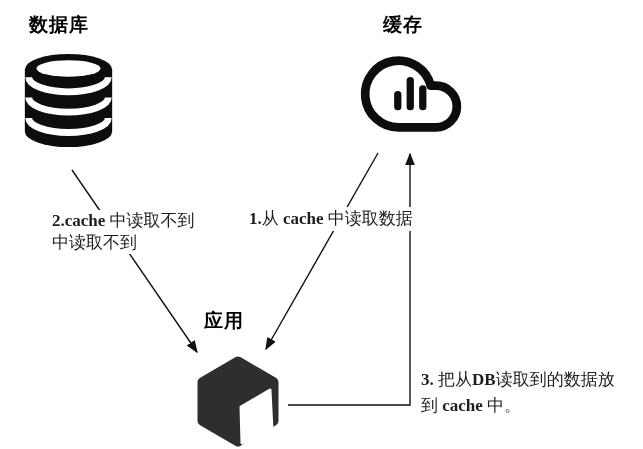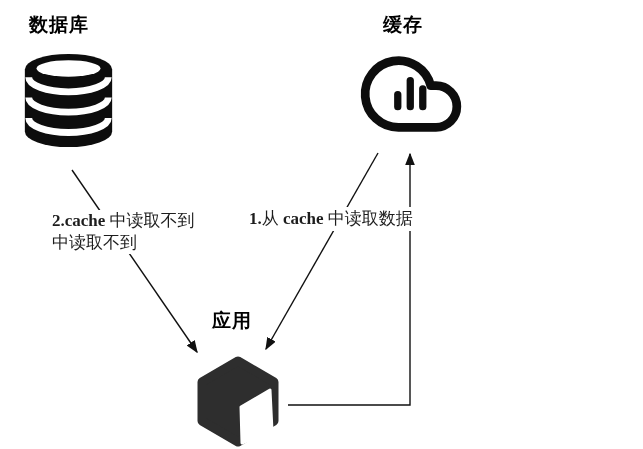--- a/index.html
+++ b/index.html
@@ -25,21 +25,21 @@
     font-size:17px;color:#1d1d1d;
     background:#fff;
     white-space:nowrap;
   }
   .note .b{font-weight:bold;}
   #note-step2{left:52px;top:210px;line-height:22px;}
   #note-step1{left:246px;top:207px;line-height:24px;padding:0 3px;}
   #note-step3{left:421px;top:367px;line-height:26px;}
   #title-db{left:29px;top:12px;}
   #title-cache{left:383px;top:12px;}
-  #title-app{left:212px;top:308px;}
+  #title-app{left:204px;top:308px;}
   #icon-db{left:20px;top:50px;}
   #icon-cloud{left:355px;top:44px;}
   #icon-hex{left:191px;top:354px;}
 </style>
 </head>
 <body>
 
 <div class="canvas">
 
   <svg class="arrows" width="643" height="449" viewBox="0 0 643 449">
@@ -76,14 +76,18 @@
     <path d="M50,53 L79,36 L81,77 L51,89 Z" fill="#ffffff" stroke="#ffffff" stroke-width="3" stroke-linejoin="round"></path>
   </svg>
 
   <div class="note" id="note-step2">
       <div><span class="b">2.cache</span><span> 中读取不到</span></div>
       <div><span>中读取不到</span></div>
     </div>
   <div class="note" id="note-step1">
       <div><span class="b">1.</span><span>从 </span><span class="b">cache</span><span> 中读取数据</span></div>
     </div>
+  <div class="note" id="note-step3">
+      <div><span class="b">3.</span><span> 把从</span><span class="b">DB</span><span>读取到的数据放</span></div>
+      <div><span>到 </span><span class="b">cache</span><span> 中。</span></div>
+    </div>
 
 </div>
 
 </body></html>

